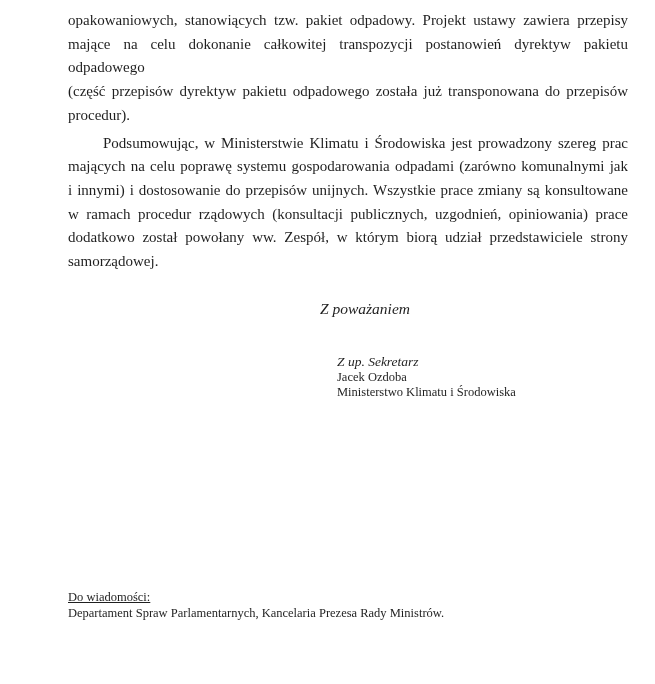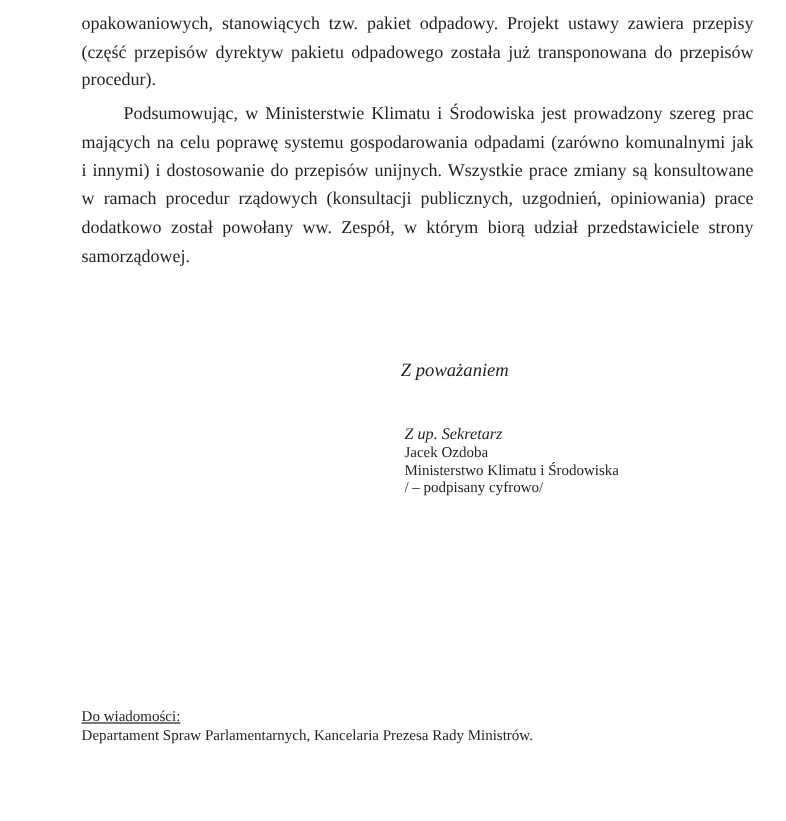--- a/index.html
+++ b/index.html
@@ -24,21 +24,21 @@
     text-align: justify;
     text-align-last: justify;
   }
   .jline.last {
     text-align-last: left;
   }
   .indent { text-indent: 35px; font-family: Liberation Serif, serif; }
   .para2 { margin-top: 4px; }
   .closing {
     position: absolute;
-    left: 334px;
+    left: 320px;
     top: 300px;
     font-size: 15.5px;
     font-style: italic;
   }
   .signature {
     position: absolute;
     left: 337px;
     top: 355px;
     font-size: 12.5px;
     line-height: 14.3px;
@@ -58,40 +58,40 @@
   .cc-label { text-decoration: underline; }
 </style>
 </head>
 <body>
 
 <div class="page">
 
   <div class="body-block">
     <div class="para1">
       <div class="jline">opakowaniowych, stanowiących tzw. pakiet odpadowy. Projekt ustawy zawiera przepisy</div>
+      <div class="jline">mające na celu dokonanie całkowitej transpozycji postanowień dyrektyw pakietu odpadowego</div>
       <div class="jline">(część przepisów dyrektyw pakietu odpadowego została już transponowana do przepisów</div>
       <div class="jline last">procedur).</div>
     </div>
     <div class="para2">
       <div class="jline indent">Podsumowując, w Ministerstwie Klimatu i Środowiska jest prowadzony szereg prac</div>
       <div class="jline">mających na celu poprawę systemu gospodarowania odpadami (zarówno komunalnymi jak</div>
       <div class="jline">i innymi) i dostosowanie do przepisów unijnych. Wszystkie prace zmiany są konsultowane</div>
       <div class="jline">w ramach procedur rządowych (konsultacji publicznych, uzgodnień, opiniowania) prace</div>
       <div class="jline">dodatkowo został powołany ww. Zespół, w którym biorą udział przedstawiciele strony</div>
       <div class="jline last">samorządowej.</div>
     </div>
   </div>
 
   <div class="closing">Z poważaniem</div>
 
   <div class="signature">
     <div class="sig-behalf">Z up. Sekretarz</div>
     <div>Jacek Ozdoba</div>
     <div>Ministerstwo Klimatu i Środowiska</div>
-    <div>/ – podpisany cyfrowo/</div>
   </div>
 
   <div class="footer">
     <div class="cc-label">Do wiadomości:</div>
     <div>Departament Spraw Parlamentarnych, Kancelaria Prezesa Rady Ministrów.</div>
   </div>
 
 </div>
 
 </body></html>

